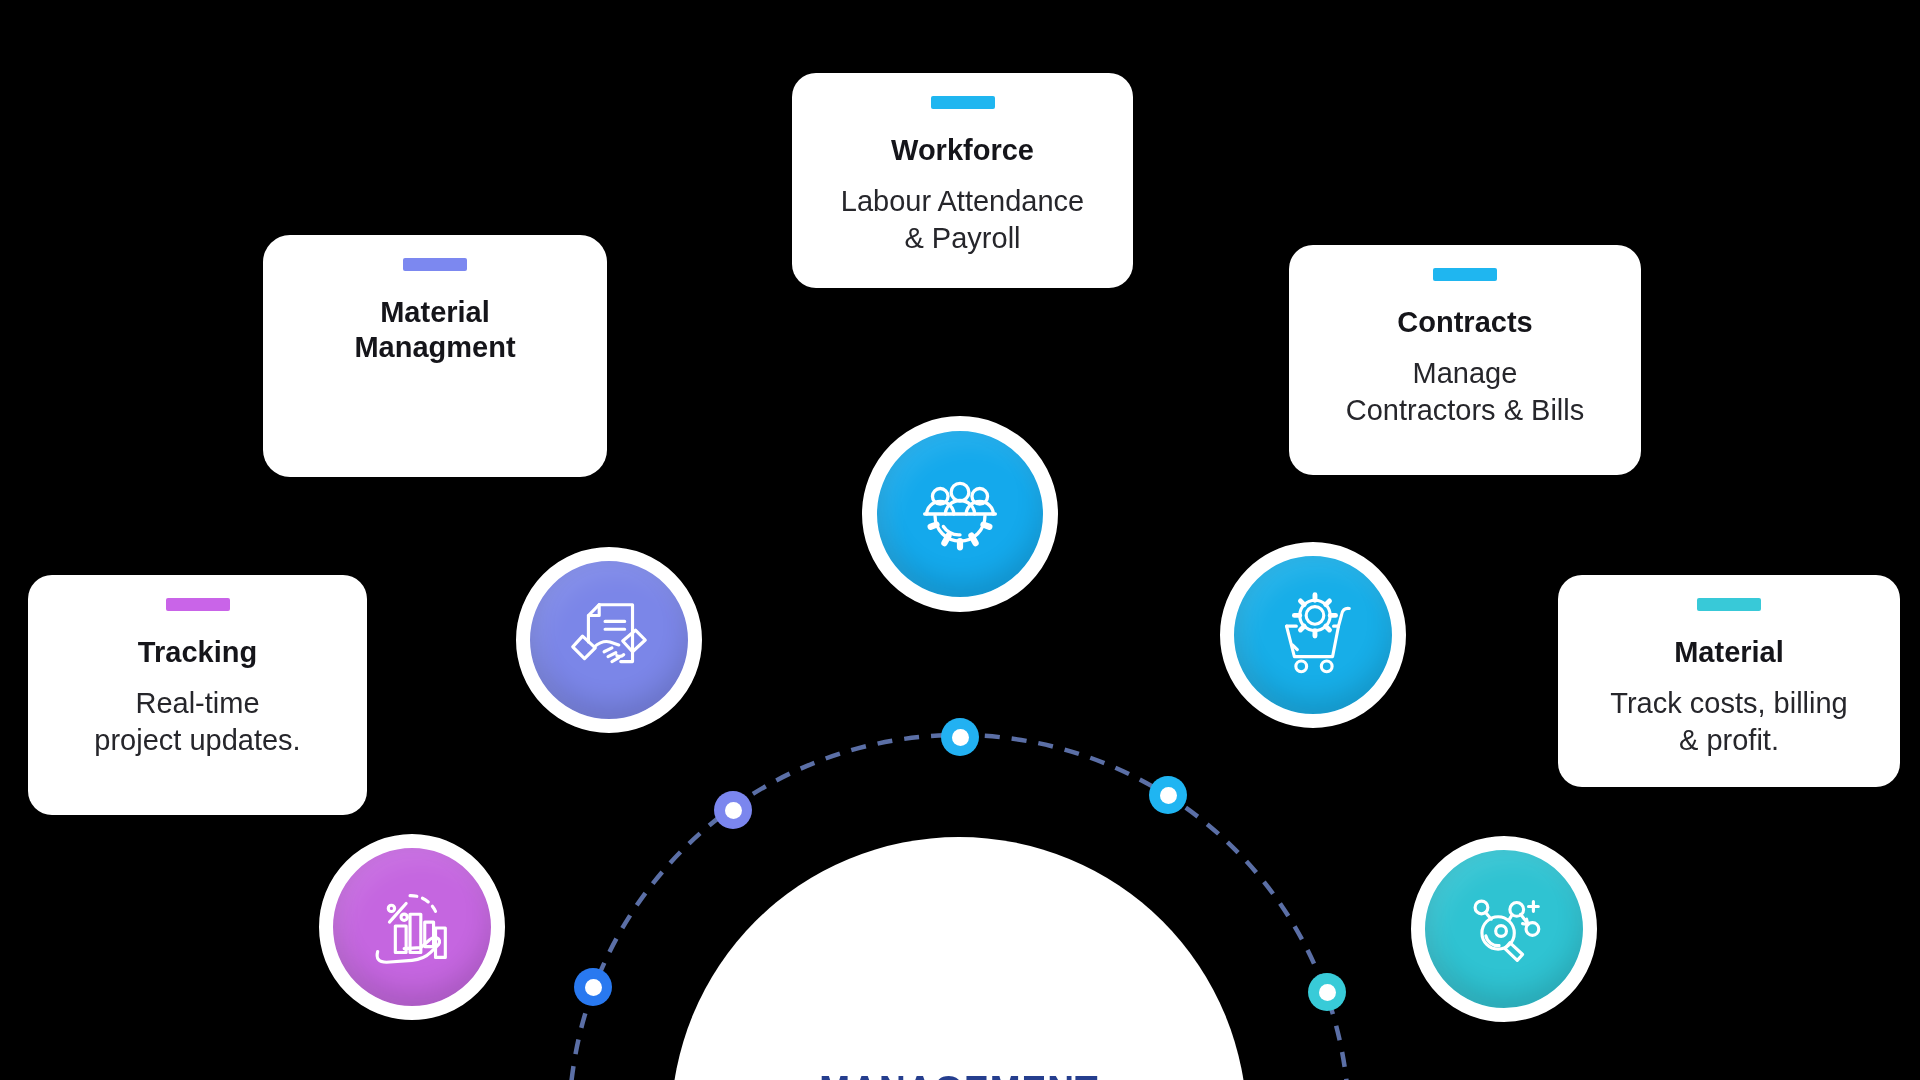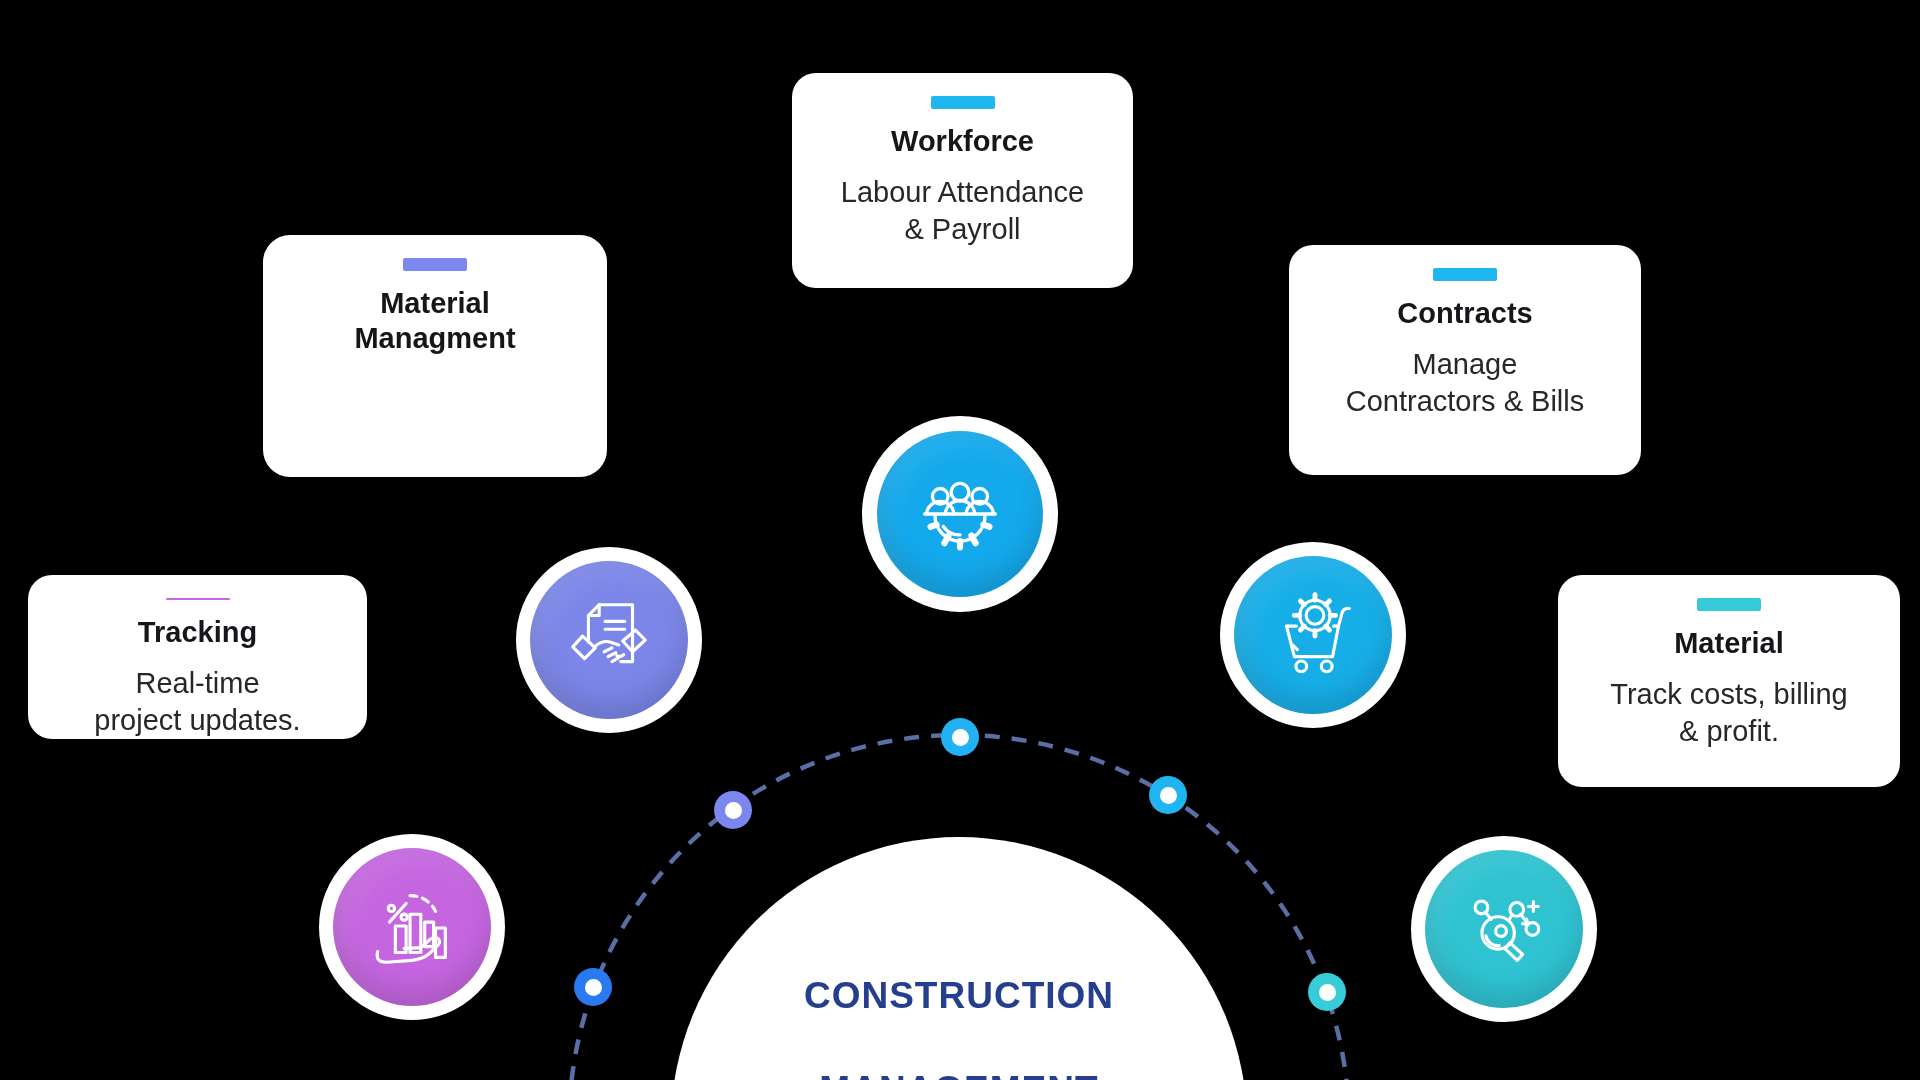--- a/index.html
+++ b/index.html
@@ -17,28 +17,28 @@
   
   .arc-dot{position:absolute;width:38px;height:38px;border-radius:50%;z-index:4;
            display:flex;align-items:center;justify-content:center;}
   .arc-dot-center{width:17px;height:17px;border-radius:50%;background:#fff;}
 
   
   .card{position:absolute;background:#fff;border-radius:24px;display:flex;flex-direction:column;
         align-items:center;box-sizing:border-box;padding-top:23px;z-index:3;
         box-shadow:0 6px 18px rgba(0,0,0,0.35);}
   .card-accent{width:64px;height:13px;border-radius:2px;}
-  .card-title{margin-top:15px;font-size:29px;font-weight:700;color:#15151a;text-align:center;
+  .card-title{margin-top:24px;font-size:29px;font-weight:700;color:#15151a;text-align:center;
               line-height:35px;white-space:pre-line;}
   .card-body{margin-top:15px;font-size:29px;font-weight:400;color:#26262b;text-align:center;
              line-height:37px;white-space:pre-line;}
   .card-workforce{left:792px;top:73px;width:341px;height:215px;}
   .card-material{left:263px;top:235px;width:344px;height:242px;border-radius:27px;}
   .card-contracts{left:1289px;top:245px;width:352px;height:230px;}
-  .card-tracking{left:28px;top:575px;width:339px;height:164px;}
+  .card-tracking{left:28px;top:575px;width:339px;height:240px;}
   .card-finance{left:1558px;top:575px;width:342px;height:212px;}
 
   
   .node{position:absolute;border-radius:50%;border:14px solid #fff;z-index:3;
         display:flex;align-items:center;justify-content:center;
         box-shadow:inset 0 -14px 26px rgba(0,0,0,0.14), inset 10px 12px 26px rgba(255,255,255,0.10);}
   .node svg{display:block;}
   .node-contract{left:516px;top:547px;width:158px;height:158px;}
   .node-team{left:862px;top:416px;width:166px;height:166px;border-width:15px;}
   .node-cart{left:1220px;top:542px;width:158px;height:158px;}
@@ -50,21 +50,21 @@
 <body>
 
 <div class="stage">
 
   <svg class="overlay">
     <circle cx="959" cy="1125" r="390" fill="none" stroke-width="4.5" stroke-dasharray="15 12" style="stroke: rgb(91, 111, 166);"></circle>
   </svg>
 
   <div class="hub">
     <div class="hub-title" style="color: rgb(37, 62, 142);">
-      <span>CONSTRUCTION</span><br>
+      <br>
       <span>MANAGEMENT</span>
     </div>
 
   </div>
 
   <div>
       <div class="arc-dot" style="left: 574px; top: 968px; background: rgb(41, 121, 240);">
         <div class="arc-dot-center"></div>
       </div>
       <div class="arc-dot" style="left: 714px; top: 791px; background: rgb(123, 134, 238);">

